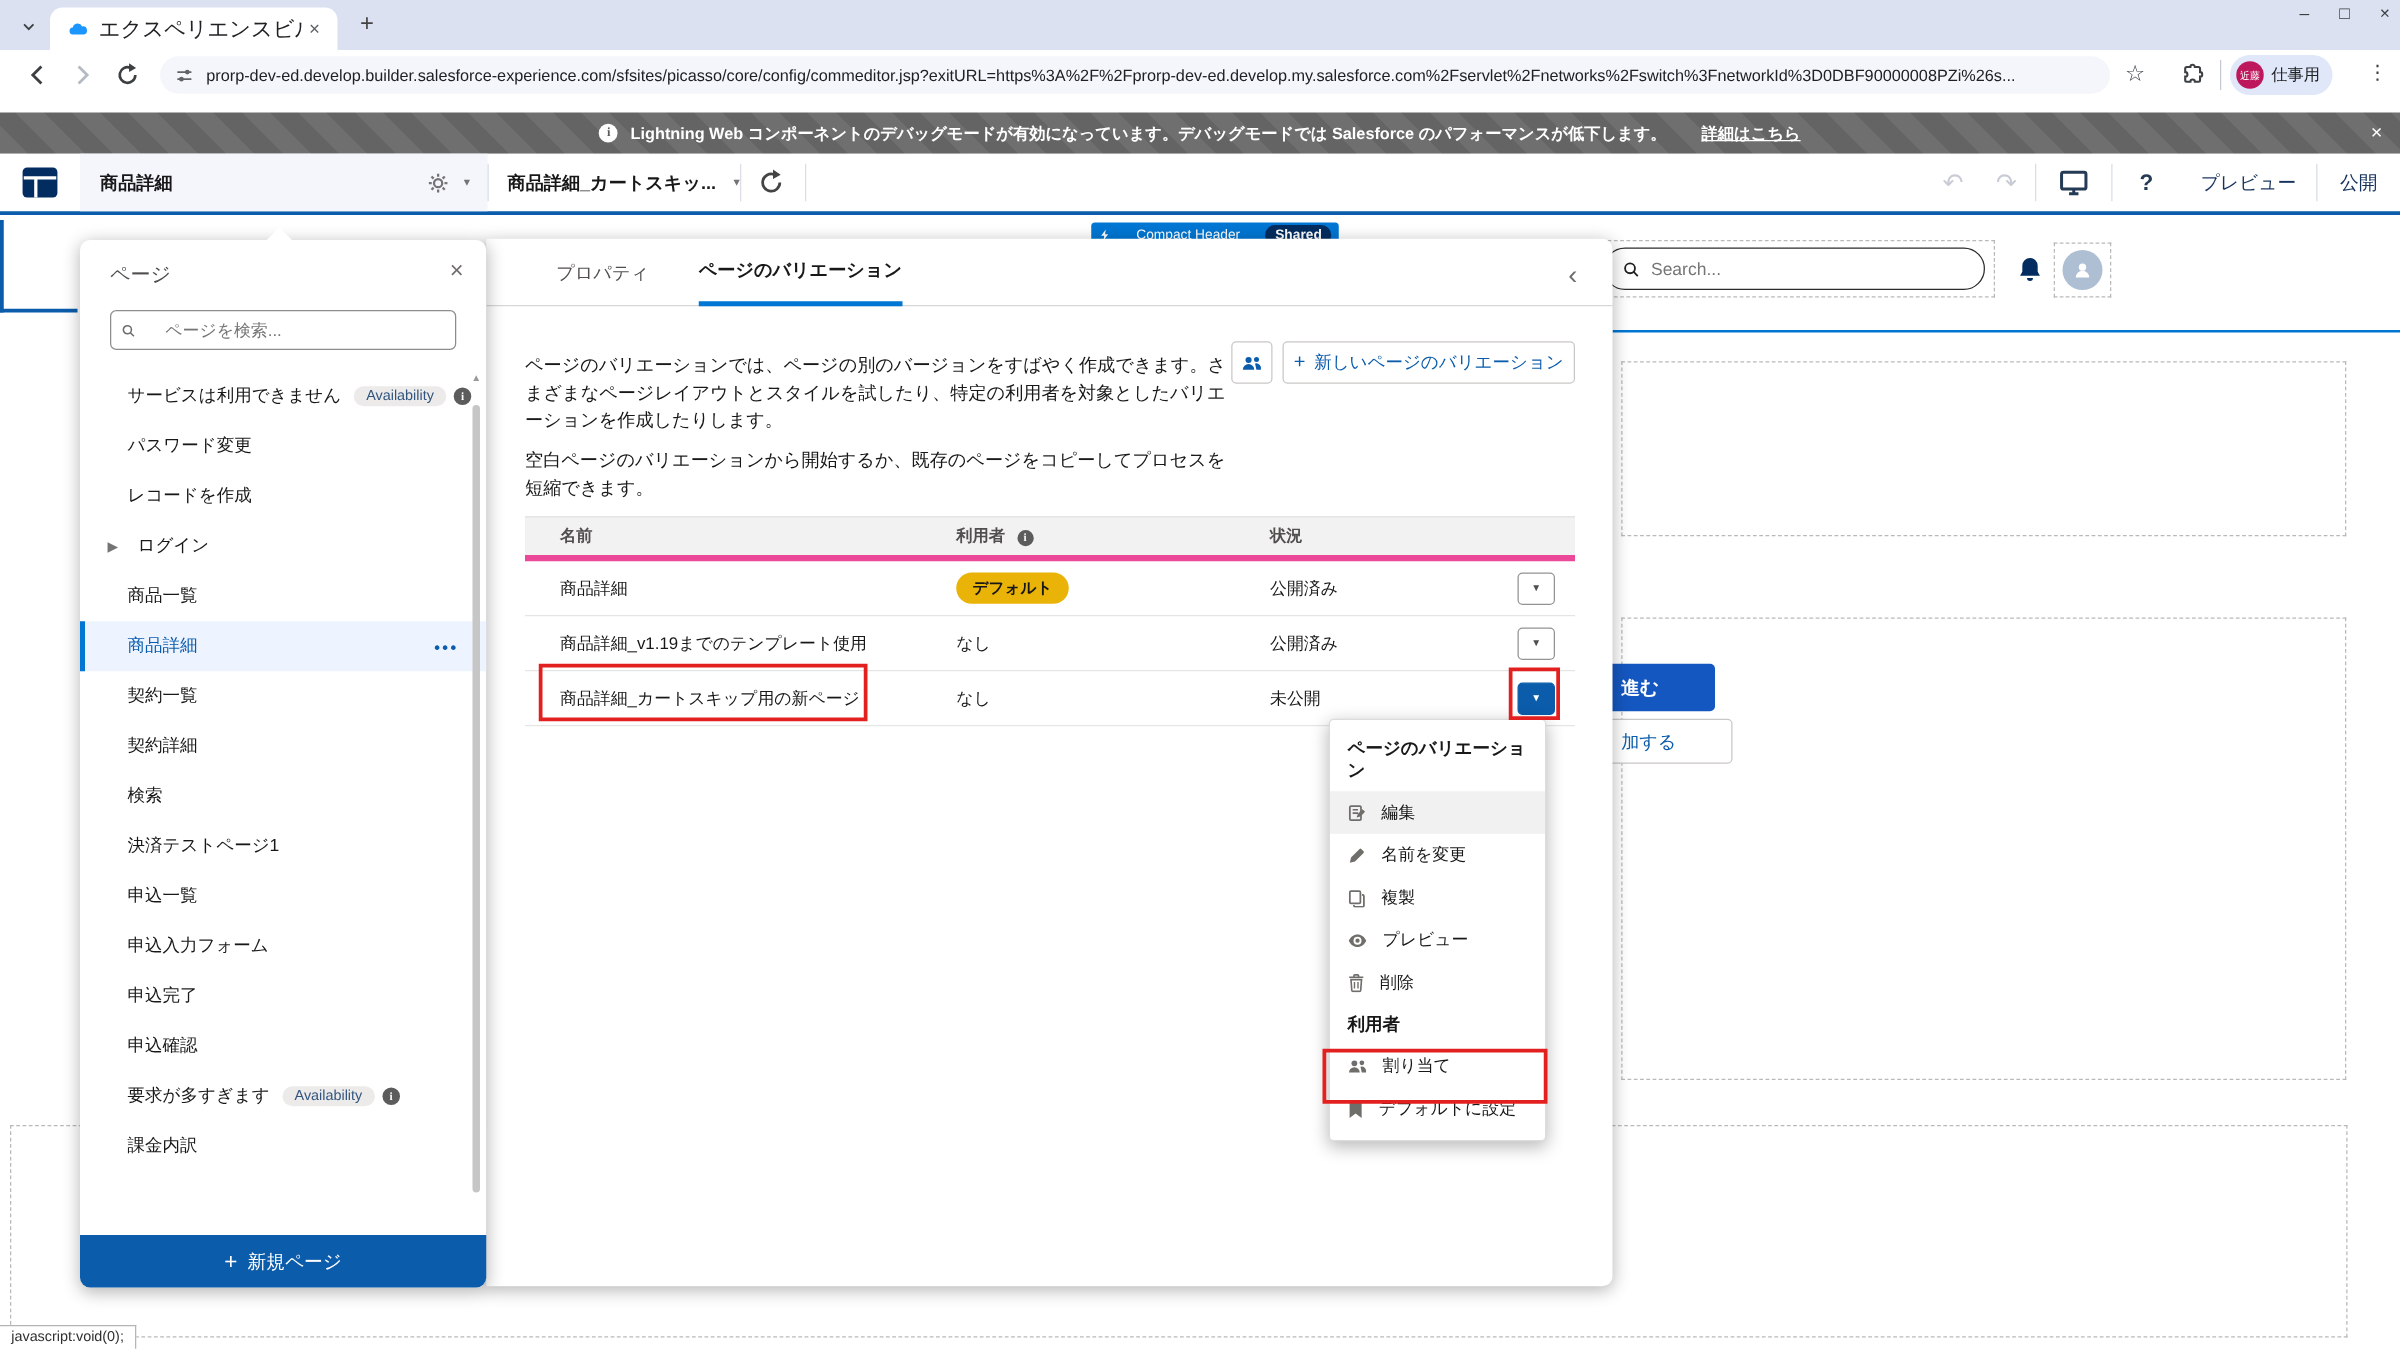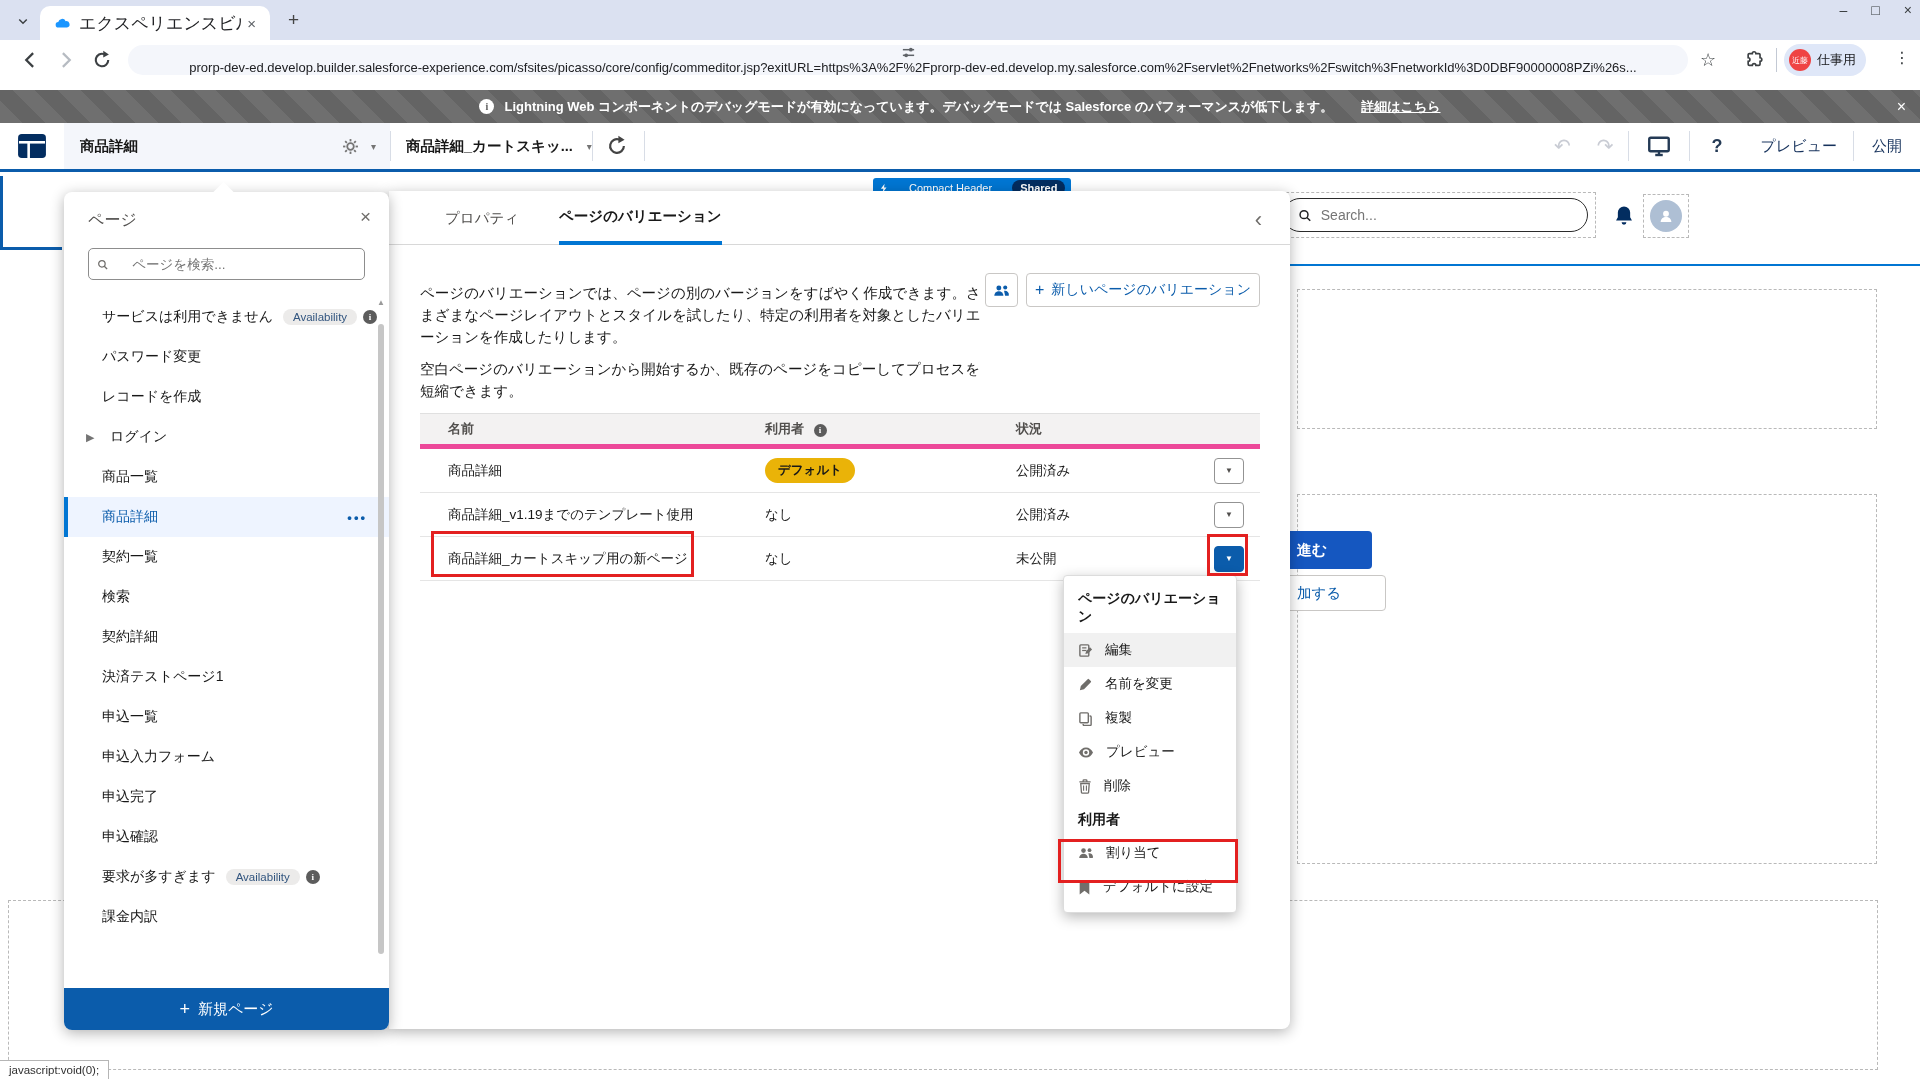--- a/index.html
+++ b/index.html
@@ -10,24 +10,24 @@
 
   
   .tabbar { left:0; top:0; width:1920px; height:40px; background:#dbe1f1; }
   .tab-chevron { left:10px; top:8px; width:26px; height:26px; border-radius:6px; color:#3c4043; font-size:13px; display:flex; align-items:center; justify-content:center; }
   .tab { left:40px; top:6px; width:230px; height:34px; background:#fff; border-radius:10px 10px 0 0; display:flex; align-items:center; padding:0 10px 0 14px; }
   .tab-title { flex:1; font-size:17px; color:#202124; white-space:nowrap; overflow:hidden; margin-left:8px; }
   .tab-close { color:#5f6368; font-size:15px; padding:0 4px; }
   .newtab { left:288px; top:9px; font-size:19px; color:#444; }
   .wincontrols { right:8px; top:2px; display:flex; gap:24px; color:#3c4043; font-size:14px; }
   .toolbar-row { left:0; top:40px; width:1920px; height:40px; background:#fff; }
-  .addr { left:128px; top:45px; width:1560px; height:30px; background:#f4f6fb; border-radius:15px; display:flex; align-items:center; padding:0 12px;flex-direction:column; }
+  .addr { left:128px; top:45px; width:1560px; height:30px; background:#f4f6fb; border-radius:15px; display:flex; align-items:center; padding:0 12px; }
   .url-text { font-size:13px; color:#202124; white-space:nowrap; overflow:hidden; margin-left:10px; }
   .chip { left:1784px; top:44px; height:32px; background:#dfe7f8; border-radius:16px; display:flex; align-items:center; padding:0 10px 0 5px; gap:6px; }
-  .chip-avatar { width:22px; height:22px; border-radius:50%; background:#ef4444; color:#fff; font-size:8px; display:flex; align-items:center; justify-content:center; }
+  .chip-avatar { width:22px; height:22px; border-radius:50%; background:#be185d; color:#fff; font-size:8px; display:flex; align-items:center; justify-content:center; }
   .chip-name { font-size:13px; color:#202124; }
 
   
   .pagegap { left:0; top:80px; width:1920px; height:10px; background:#fff; }
   .banner { left:0; top:90px; width:1920px; height:33px;
     background:repeating-linear-gradient(45deg,#6f6f6f 0 16px,#646464 16px 32px);
     display:flex; align-items:center; justify-content:center; gap:10px; color:#fff; }
   .banner b { font-size:13px; }
   .banner .info-circ { width:15px; height:15px; border-radius:50%; background:#fff; color:#5a5a5a; font-size:10px; font-weight:bold; display:flex; align-items:center; justify-content:center; font-family:"Liberation Serif",serif; }
   .banner-link { font-size:13px; font-weight:bold; text-decoration:underline; margin-left:18px; }
@@ -319,24 +319,24 @@
           <span>商品一覧</span>
         </div>
       <div class="pp-item sel">
         <span>商品詳細</span>
         <span class="dots">•••</span>
       </div>
       <div class="pp-item">
           <span>契約一覧</span>
         </div>
       <div class="pp-item">
+          <span>契約詳細</span>
+        </div>
+      <div class="pp-item">
           <span>検索</span>
-        </div>
-      <div class="pp-item">
-          <span>契約詳細</span>
         </div>
       <div class="pp-item">
           <span>決済テストページ1</span>
         </div>
       <div class="pp-item">
           <span>申込一覧</span>
         </div>
       <div class="pp-item">
           <span>申込入力フォーム</span>
         </div>

